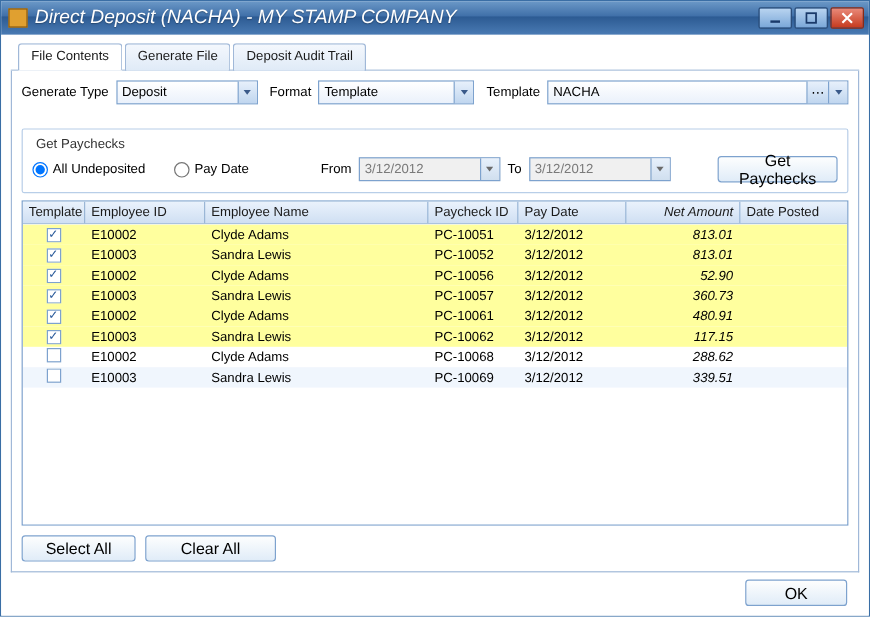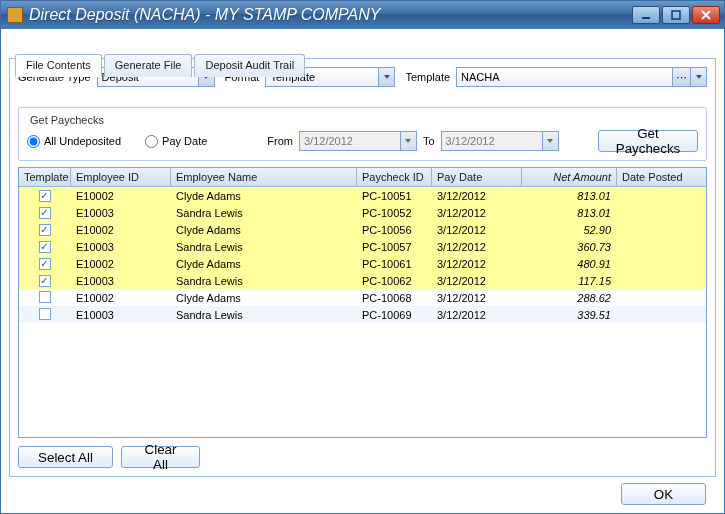--- a/index.html
+++ b/index.html
@@ -66,21 +66,21 @@
   }
   .tab {
     padding: 4px 10px 5px 10px;
     border: 1px solid #a0b8d8;
     border-bottom: none;
     border-radius: 3px 3px 0 0;
     background: linear-gradient(to bottom, #f4f8fd, #dfeaf7);
     margin-right: 2px;
     cursor: pointer;
     position: relative;
-    top: 19px;
+    top: 1px;
     color: #1a1a1a;
   }
   .tab.active {
     background: #fff;
     border-bottom: 1px solid #fff;
     font-weight: normal;
   }
   .tabpanel {
     border: 1px solid #a0b8d8;
     border-top: none;
@@ -390,21 +390,21 @@
               <div class="gc c3">PC-10069</div>
               <div class="gc c4">3/12/2012</div>
               <div class="gc c5 num">339.51</div>
               <div class="gc c6" style="flex:1"></div>
             </div>
           </div>
       </div>
 
       <div class="footer-row">
         <button class="btn" style="width:95px">Select All</button>
-        <button class="btn" style="width:79px">Clear All</button>
+        <button class="btn" style="width:109px">Clear All</button>
       </div>
 
     </div>
 
     <div class="bottom-right">
       <button class="btn" style="width:85px">OK</button>
     </div>
   </div>
 </div>
 

